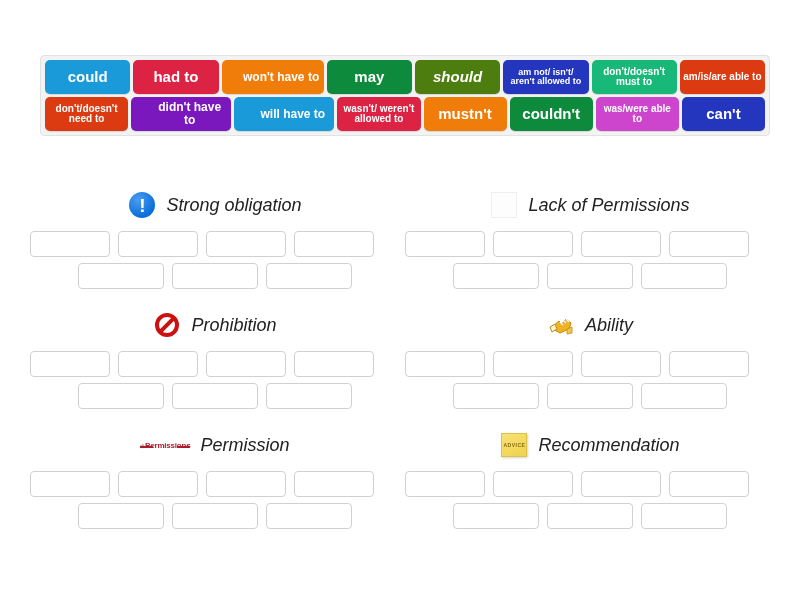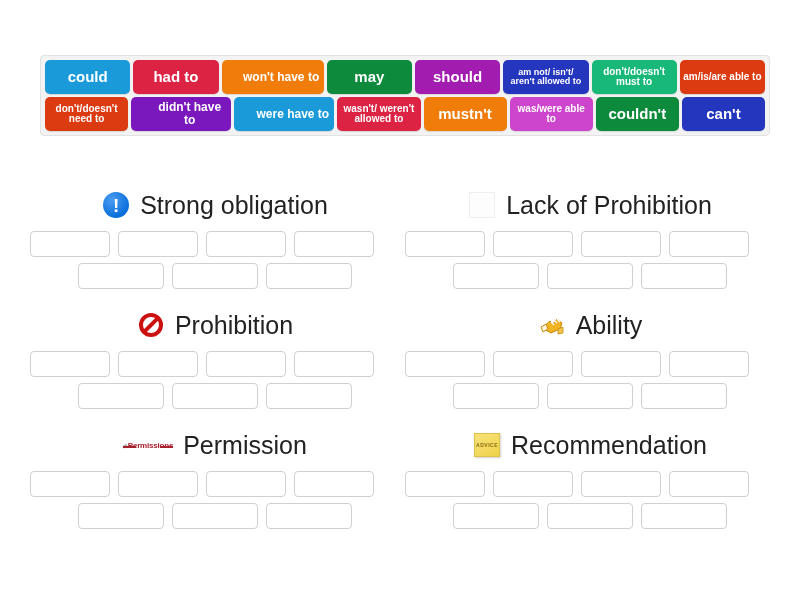--- a/index.html
+++ b/index.html
@@ -66,24 +66,25 @@
     width: 370px;
   }
   .cat-header {
     display: flex;
     align-items: center;
     justify-content: center;
     gap: 10px;
     height: 40px;
   }
   .cat-title {
-    font-size: 25px;
+    font-size: 18px;
     color: #222222;
     font-weight: normal;
     white-space: nowrap;
+    font-style: italic;
   }
   .cat-icon {
     width: 28px;
     height: 28px;
     flex: 0 0 28px;
     display: flex;
     align-items: center;
     justify-content: center;
     position: relative;
   }
@@ -186,33 +187,33 @@
 <body>
 
 <div id="app">
 
   <div class="tile-bank" id="tile-bank">
       <div class="tile-row">
         <div class="tile big" style="background: rgb(26, 154, 216);">could</div>
         <div class="tile big" style="background: rgb(220, 35, 67);">had to</div>
         <div class="tile mid" style="background: rgb(240, 124, 10);">won't have to</div>
         <div class="tile big" style="background: rgb(13, 138, 60);">may</div>
-        <div class="tile big" style="background: #a21caf;">should</div>
+        <div class="tile big" style="background: #4d7c0f; font-style: italic;">should</div>
         <div class="tile tiny" style="background: rgb(35, 54, 189);">am not/ isn't/ aren't allowed to</div>
         <div class="tile small" style="background: rgb(24, 184, 121);">don't/doesn't must to</div>
         <div class="tile small" style="background: rgb(220, 58, 16);">am/is/are able to</div>
       </div>
       <div class="tile-row">
         <div class="tile small" style="background: rgb(220, 58, 16);">don't/doesn't need to</div>
         <div class="tile mid" style="background: rgb(122, 24, 190);">didn't have to</div>
-        <div class="tile mid" style="background: rgb(26, 154, 216);">were have to</div>
+        <div class="tile mid" style="background: rgb(26, 154, 216);">will have to</div>
         <div class="tile small" style="background: rgb(220, 35, 67);">wasn't/ weren't allowed to</div>
         <div class="tile big" style="background: rgb(240, 124, 10);">mustn't</div>
+        <div class="tile big" style="background: rgb(13, 138, 60);">couldn't</div>
         <div class="tile small" style="background: rgb(204, 69, 204);">was/were able to</div>
-        <div class="tile big" style="background: rgb(13, 138, 60);">couldn't</div>
         <div class="tile big" style="background: rgb(35, 54, 189);">can't</div>
       </div>
     </div>
 
   <div id="categories">
       <div class="cat" style="left: 30px; top: 185px;">
         <div class="cat-header">
           <div class="cat-icon">
             <div class="icon-exclaim">!</div>
           </div>
@@ -231,21 +232,21 @@
         </div>
       </div>
       <div class="cat" style="left: 405px; top: 185px;">
         <div class="cat-header">
           <div class="cat-icon">
             <div class="icon-itsok">
               <span>It's</span>
               <span>OK</span>
             </div>
           </div>
-          <div class="cat-title">Lack of Prohibition</div>
+          <div class="cat-title">Lack of Permissions</div>
         </div>
         <div class="drop-row">
           <div class="dropzone"></div>
           <div class="dropzone"></div>
           <div class="dropzone"></div>
           <div class="dropzone"></div>
         </div>
         <div class="drop-row indent">
           <div class="dropzone"></div>
           <div class="dropzone"></div>

